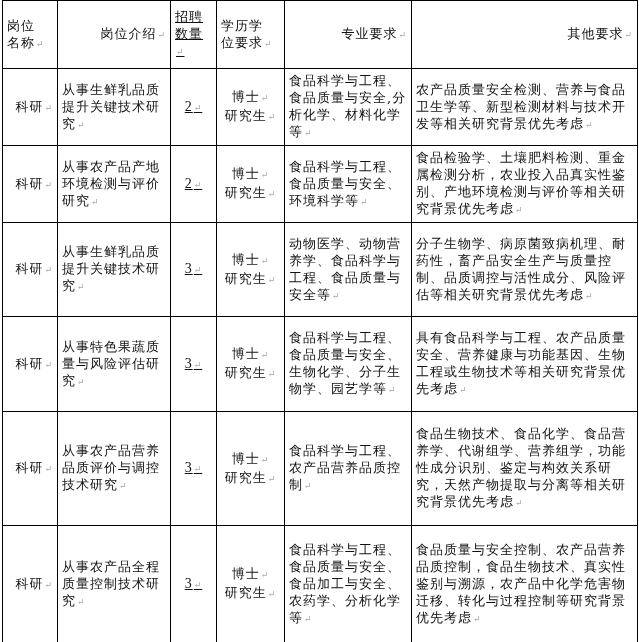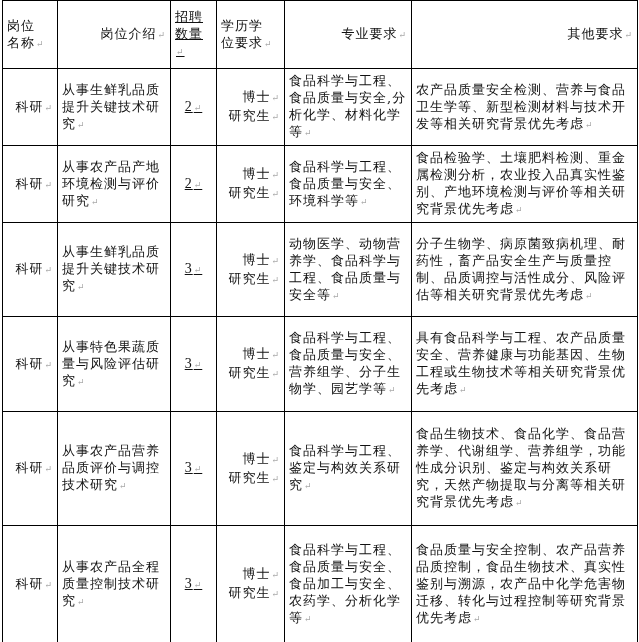--- a/index.html
+++ b/index.html
@@ -17,21 +17,21 @@
       border: 1.5px solid #000;
       padding: 0 4px;
       line-height: 17px;
       vertical-align: middle;
       word-break: break-all;
       letter-spacing: 1px;
     }
     .c-name { width: 46px; text-align: right; }
     .c-intro { width: 104px; }
     .c-num { width: 37px; text-align: center; text-decoration: underline; }
-    .c-edu { width: 59px; text-align: right; }
+    .c-edu { width: 59px; text-align: center; }
     .c-major { width: 118px; margin-top: 31px; }
     .c-other { }
     tr.head td { height: 67px; }
     tr.head td.c-intro, tr.head td.c-major, tr.head td.c-other { text-align: right; }
     tr.head td.c-name, tr.head td.c-num, tr.head td.c-edu { text-align: left; }
     .para { color: #aaa; font-size: 9px; margin-left: 1px; }
     .num { font-family: "Liberation Serif", serif; font-size: 14px; }
   </style>
 </head>
 <body>
@@ -95,30 +95,30 @@
       <td class="c-edu"><span>博士</span><span class="para">↵</span><br><span>研究生</span><span class="para">↵</span></td>
       <td class="c-major"><span>动物医学、动物营养学、食品科学与工程、食品质量与安全等</span><span class="para">↵</span></td>
       <td class="c-other"><span>分子生物学、病原菌致病机理、耐药性，畜产品安全生产与质量控制、品质调控与活性成分、风险评估等相关研究背景优先考虑</span><span class="para">↵</span></td>
     </tr>
 
     <tr style="height:95px">
       <td class="c-name"><span>科研</span><span class="para">↵</span></td>
       <td class="c-intro"><span>从事特色果蔬质量与风险评估研究</span><span class="para">↵</span></td>
       <td class="c-num"><span class="num">3</span><span class="para">↵</span></td>
       <td class="c-edu"><span>博士</span><span class="para">↵</span><br><span>研究生</span><span class="para">↵</span></td>
-      <td class="c-major"><span>食品科学与工程、食品质量与安全、营养组学、分子生物学、园艺学等</span><span class="para">↵</span></td>
+      <td class="c-major"><span>食品科学与工程、食品质量与安全、生物化学、分子生物学、园艺学等</span><span class="para">↵</span></td>
       <td class="c-other"><span>具有食品科学与工程、农产品质量安全、营养健康与功能基因、生物工程或生物技术等相关研究背景优先考虑</span><span class="para">↵</span></td>
     </tr>
 
     <tr style="height:114px">
       <td class="c-name"><span>科研</span><span class="para">↵</span></td>
       <td class="c-intro"><span>从事农产品营养品质评价与调控技术研究</span><span class="para">↵</span></td>
       <td class="c-num"><span class="num">3</span><span class="para">↵</span></td>
       <td class="c-edu"><span>博士</span><span class="para">↵</span><br><span>研究生</span><span class="para">↵</span></td>
-      <td class="c-major"><span>食品科学与工程、鉴定与构效关系研究</span><span class="para">↵</span></td>
+      <td class="c-major"><span>食品科学与工程、农产品营养品质控制</span><span class="para">↵</span></td>
       <td class="c-other"><span>食品生物技术、食品化学、食品营养学、代谢组学、营养组学，功能性成分识别、鉴定与构效关系研究，天然产物提取与分离等相关研究背景优先考虑</span><span class="para">↵</span></td>
     </tr>
 
     <tr style="height:117px">
       <td class="c-name"><span>科研</span><span class="para">↵</span></td>
       <td class="c-intro"><span>从事农产品全程质量控制技术研究</span><span class="para">↵</span></td>
       <td class="c-num"><span class="num">3</span><span class="para">↵</span></td>
       <td class="c-edu"><span>博士</span><span class="para">↵</span><br><span>研究生</span><span class="para">↵</span></td>
       <td class="c-major"><span>食品科学与工程、食品质量与安全、食品加工与安全、农药学、分析化学等</span><span class="para">↵</span></td>
       <td class="c-other"><span>食品质量与安全控制、农产品营养品质控制，食品生物技术、真实性鉴别与溯源，农产品中化学危害物迁移、转化与过程控制等研究背景优先考虑</span><span class="para">↵</span></td>

